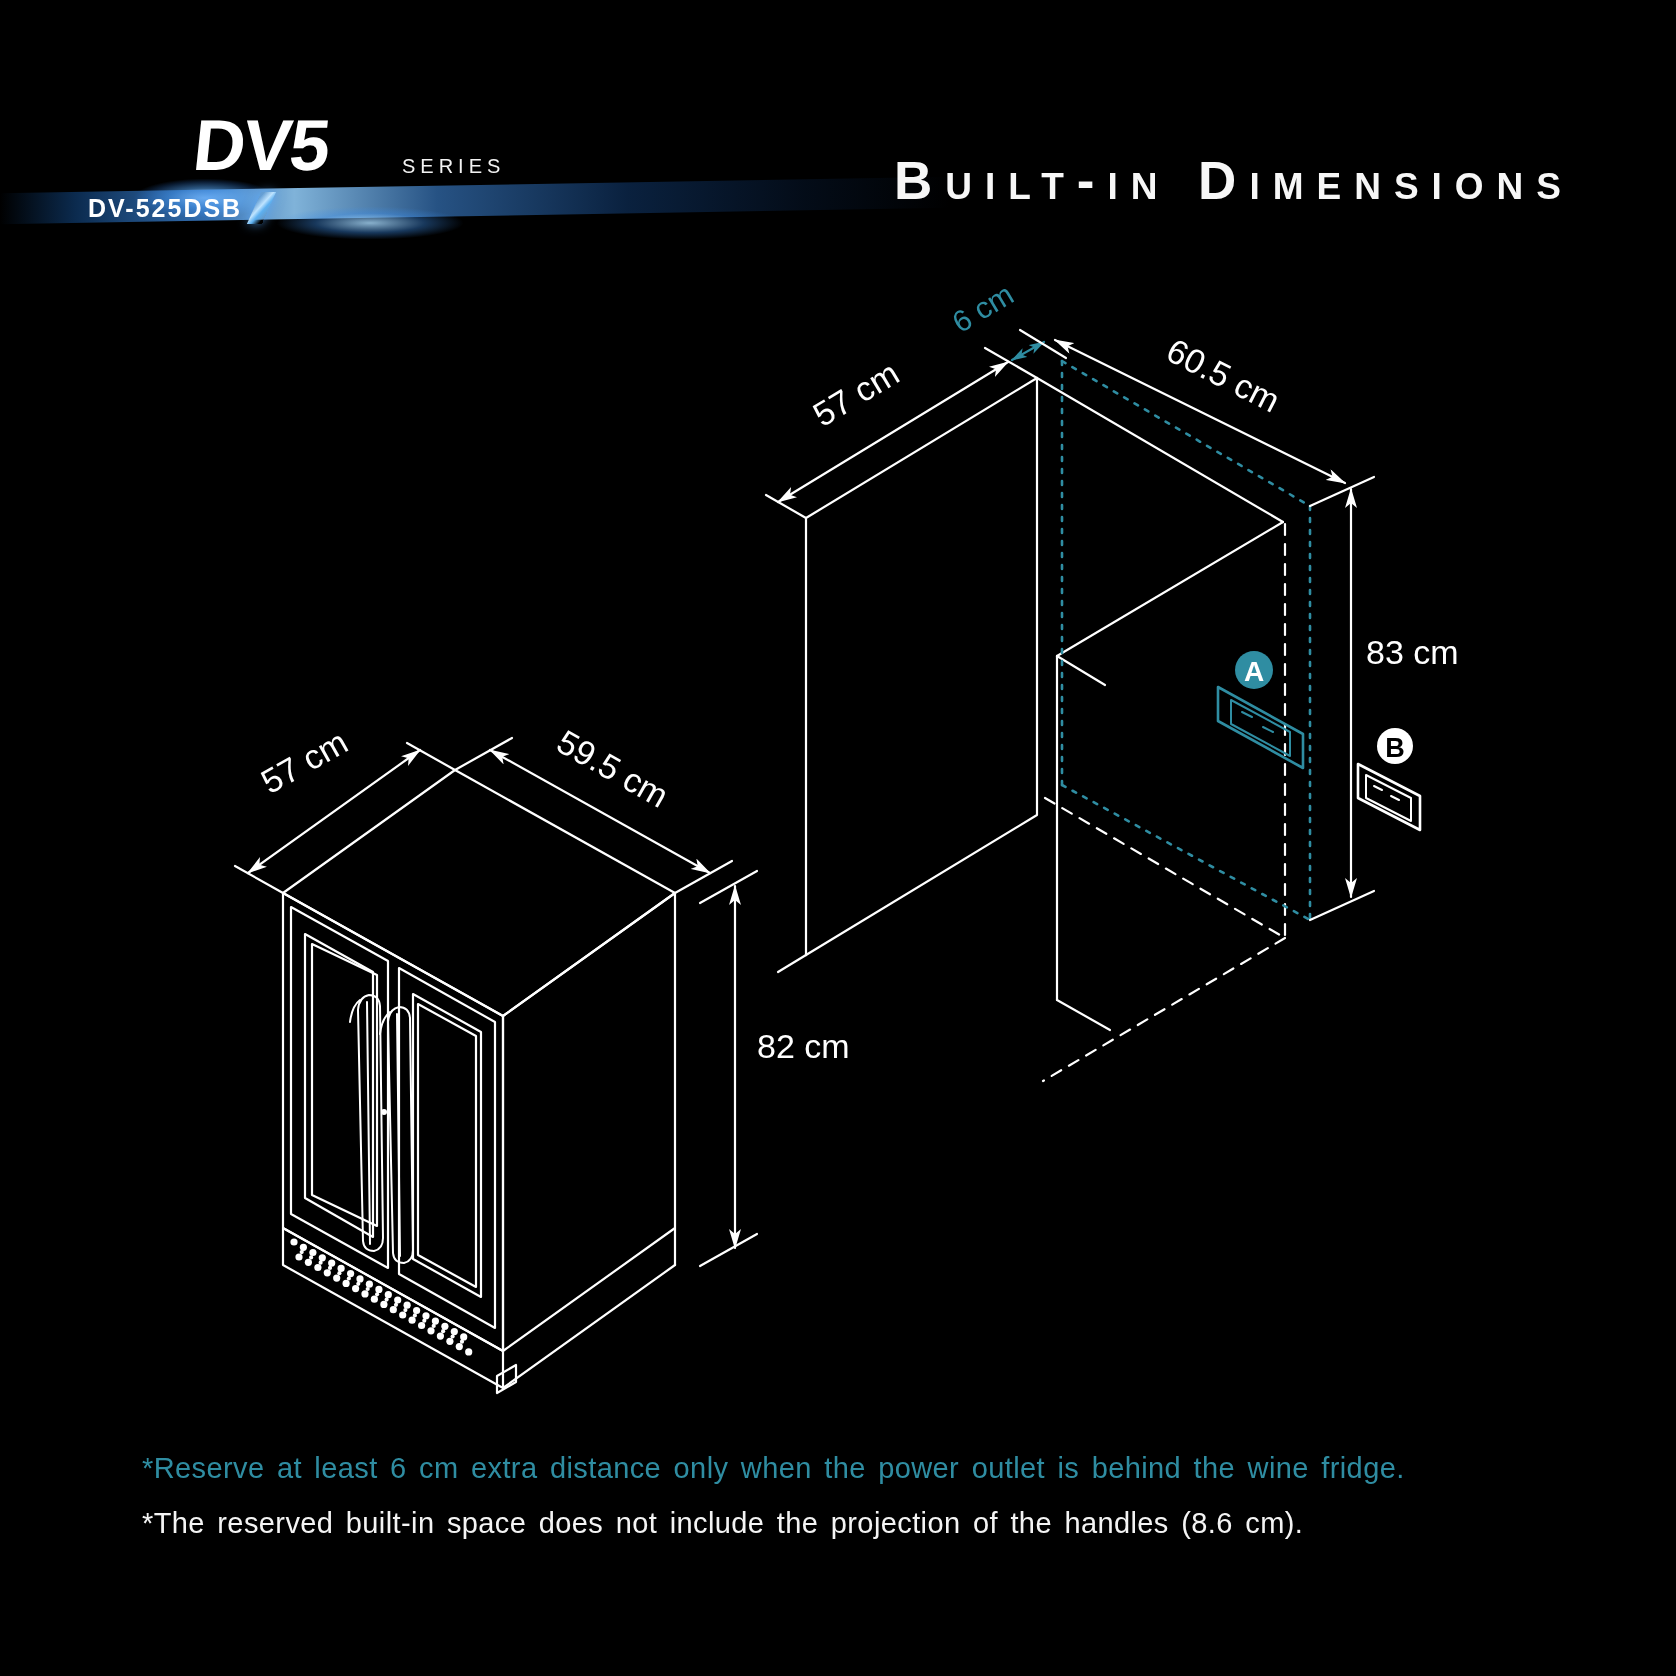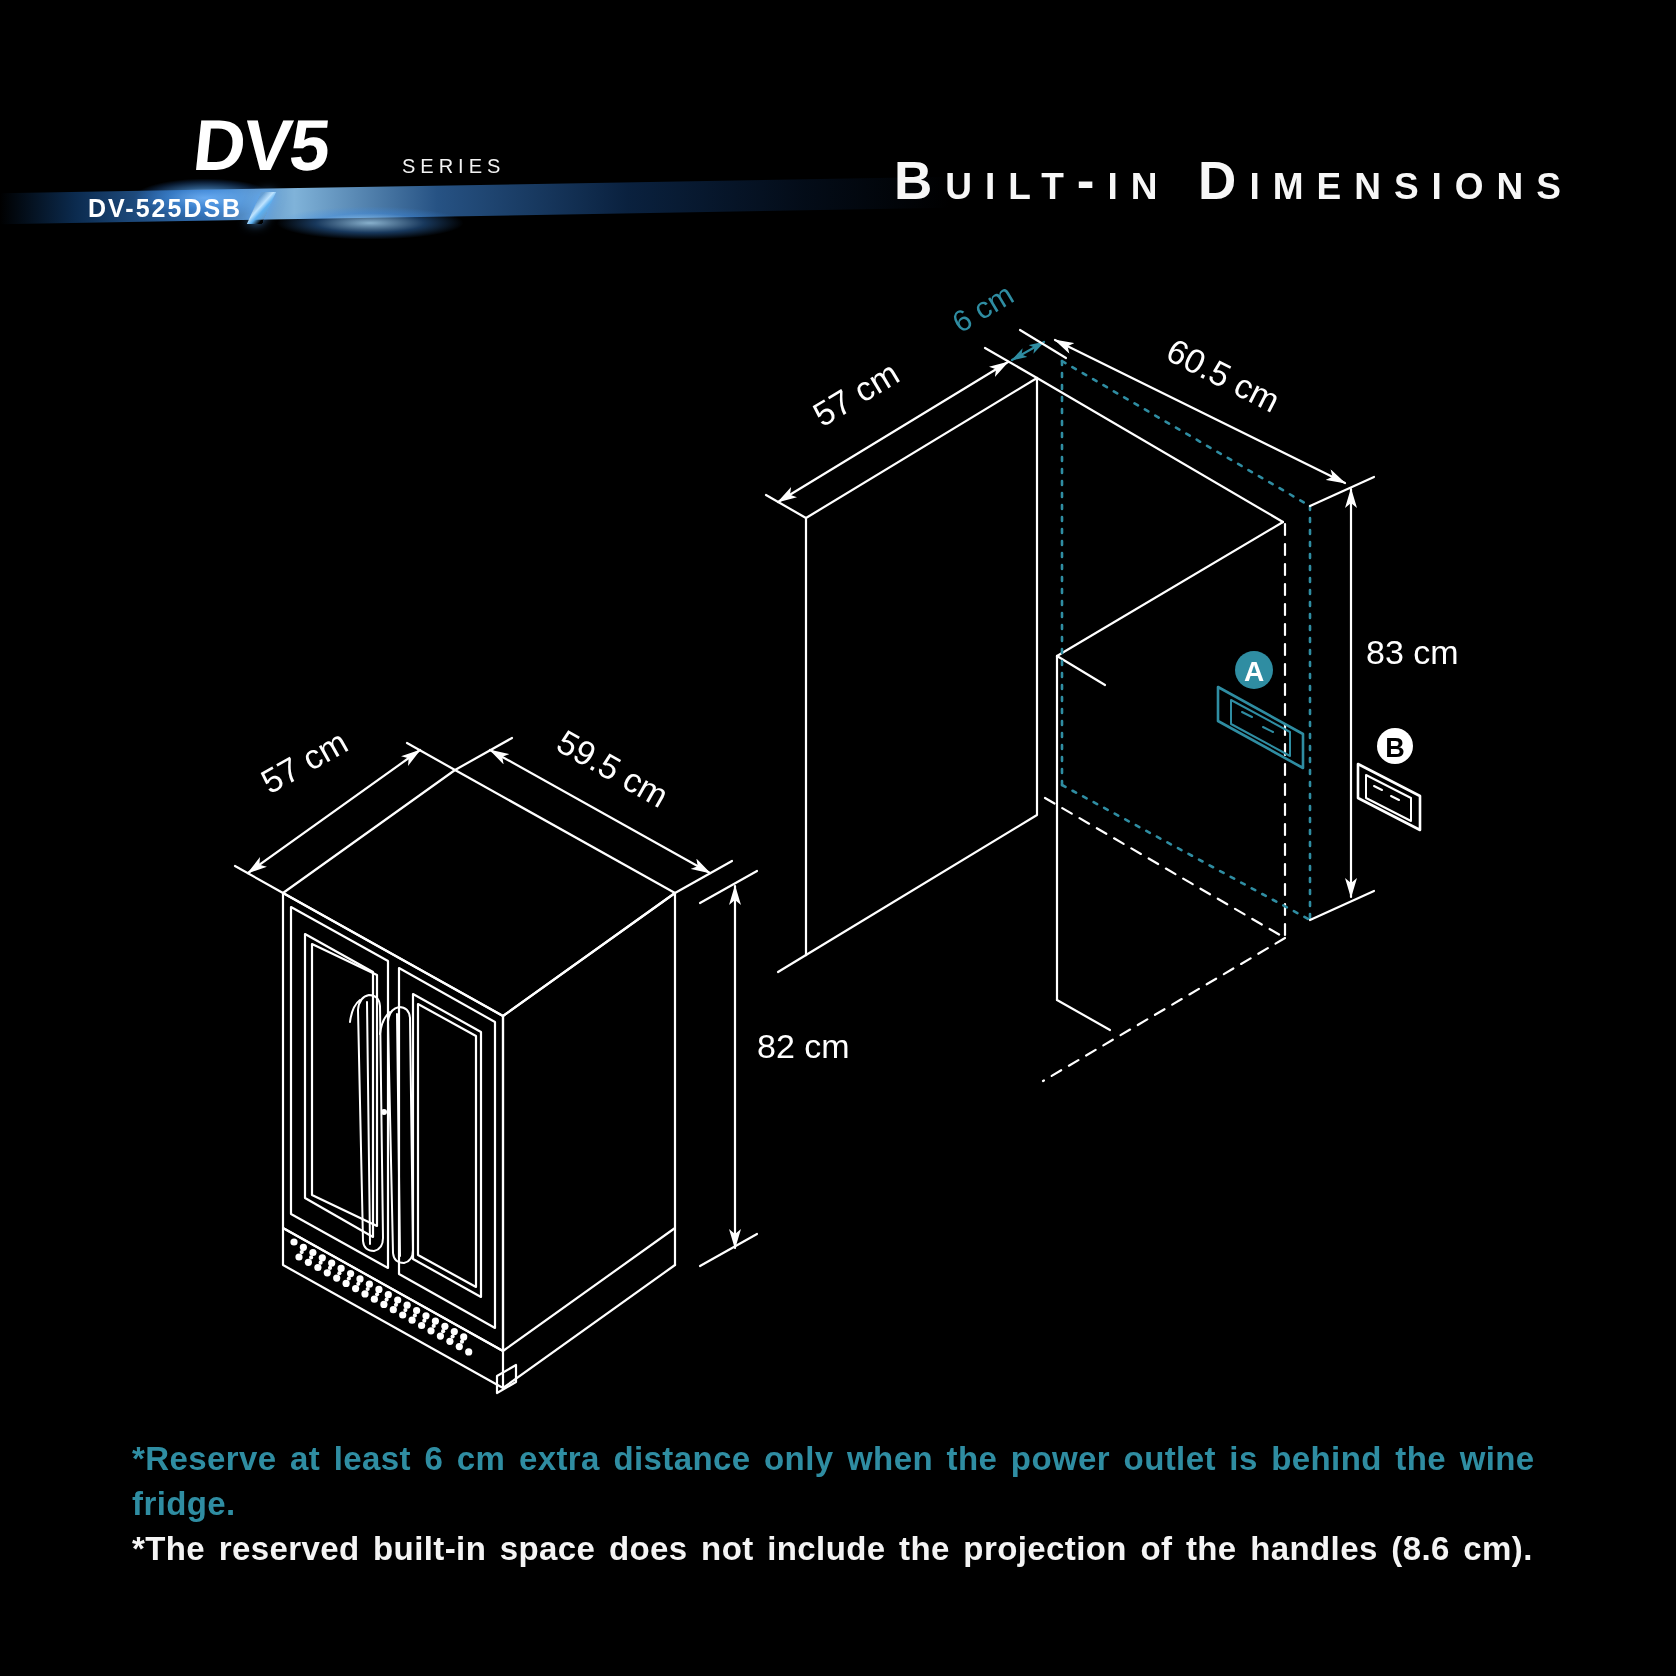--- a/index.html
+++ b/index.html
@@ -56,21 +56,21 @@
     font-size:53px;font-weight:600;font-variant:small-caps;
     letter-spacing:13px;color:#f7f7f7;white-space:nowrap;
   }
   
   svg.diagram{position:absolute;left:0;top:0;}
   .dimtext{fill:#ffffff;font-size:34px;font-family:"Liberation Sans",sans-serif;}
   .tealtext{font-size:30px;font-family:"Liberation Sans",sans-serif;}
   
   .footnotes{position:absolute;left:132px;top:1436px;width:1500px;}
   .footnotes p{
-    margin:0;font-size:33px;font-weight:700;line-height:45px;
+    margin:10px;font-size:29px;font-weight:400;line-height:45px;
     letter-spacing:.4px;word-spacing:4px;color:#f4f4f4;
   }
   .footnotes p.teal{color:var(--accent);}
 </style>
 </head>
 <body>
 
 <svg class="diagram" width="1676" height="1676" viewBox="0 0 1676 1676">
   <defs>
     <marker id="aw" viewBox="0 0 20 12" refX="19" refY="6" markerWidth="20" markerHeight="12" orient="auto-start-reverse" markerUnits="userSpaceOnUse">

